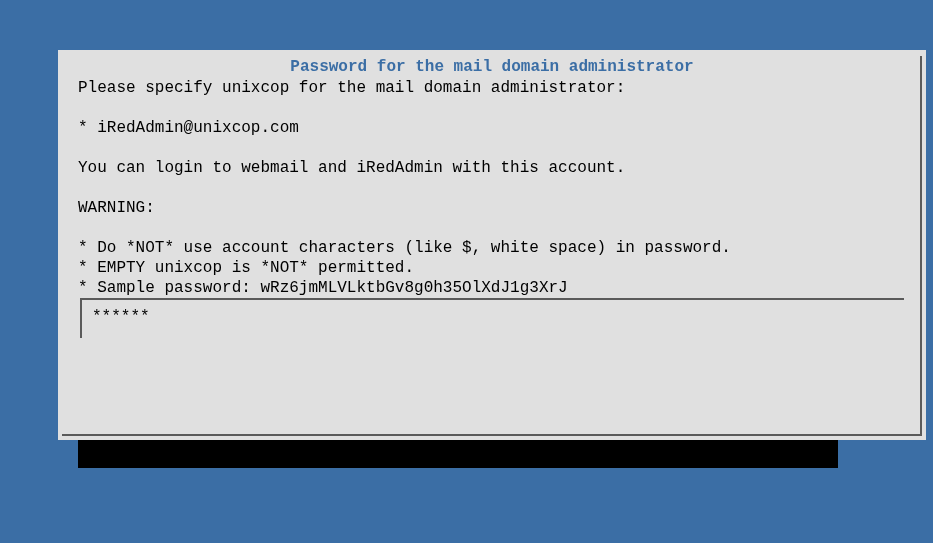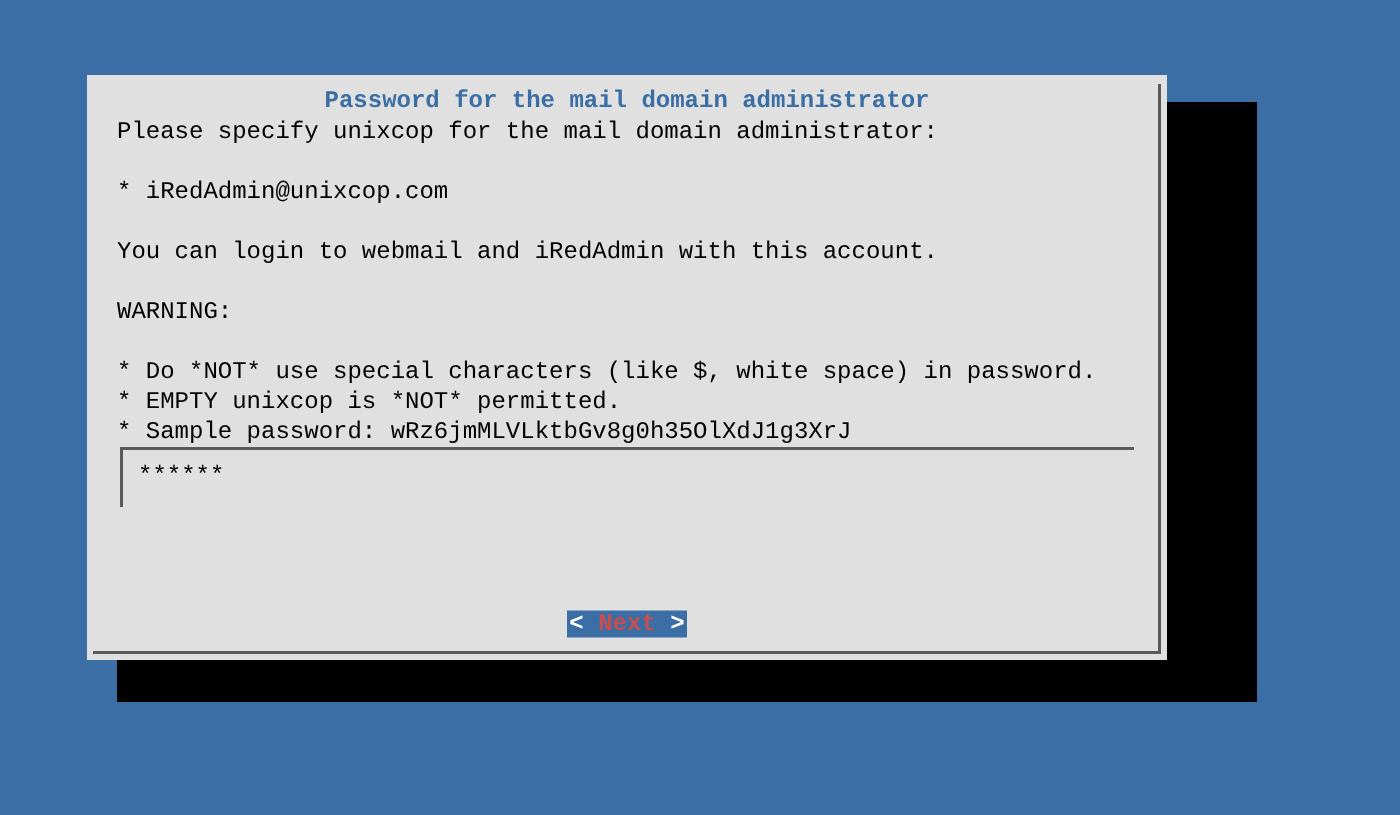--- a/index.html
+++ b/index.html
@@ -21,21 +21,21 @@
       top: 68px;
       left: 78px;
       width: 760px;
       height: 400px;
       background-color: #000000;
     }
     .dialog {
       position: absolute;
       top: 50px;
       left: 58px;
-      width: 720px;
+      width: 868px;
       height: 390px;
       background-color: #e0e0e0;
     }
     .inner-border {
       position: absolute;
       top: 6px;
       left: 4px;
       right: 4px;
       bottom: 4px;
       border-top: none;
@@ -106,24 +106,21 @@
   <div class="title">Password for the mail domain administrator</div>
 
   <div class="content"><span>Please specify unixcop for the mail domain administrator:</span>
 <span></span>
 <span>* iRedAdmin@unixcop.com</span>
 <span></span>
 <span>You can login to webmail and iRedAdmin with this account.</span>
 <span></span>
 <span>WARNING:</span>
 <span></span>
-<span>* Do *NOT* use special characters (like $, white space) in password.</span>
+<span>* Do *NOT* use account characters (like $, white space) in password.</span>
 <span>* EMPTY unixcop is *NOT* permitted.</span>
 <span>* Sample password: wRz6jmMLVLktbGv8g0h35OlXdJ1g3XrJ</span></div>
 
   <div class="input-box">
     <span>******</span>
   </div>
 
-  <div class="button-area">
-    <span class="next-btn"><span>&lt; </span><span class="hotkey">N</span><span class="hotkey">ext</span><span> &gt;</span></span>
-  </div>
 </div>
 
 </body></html>

